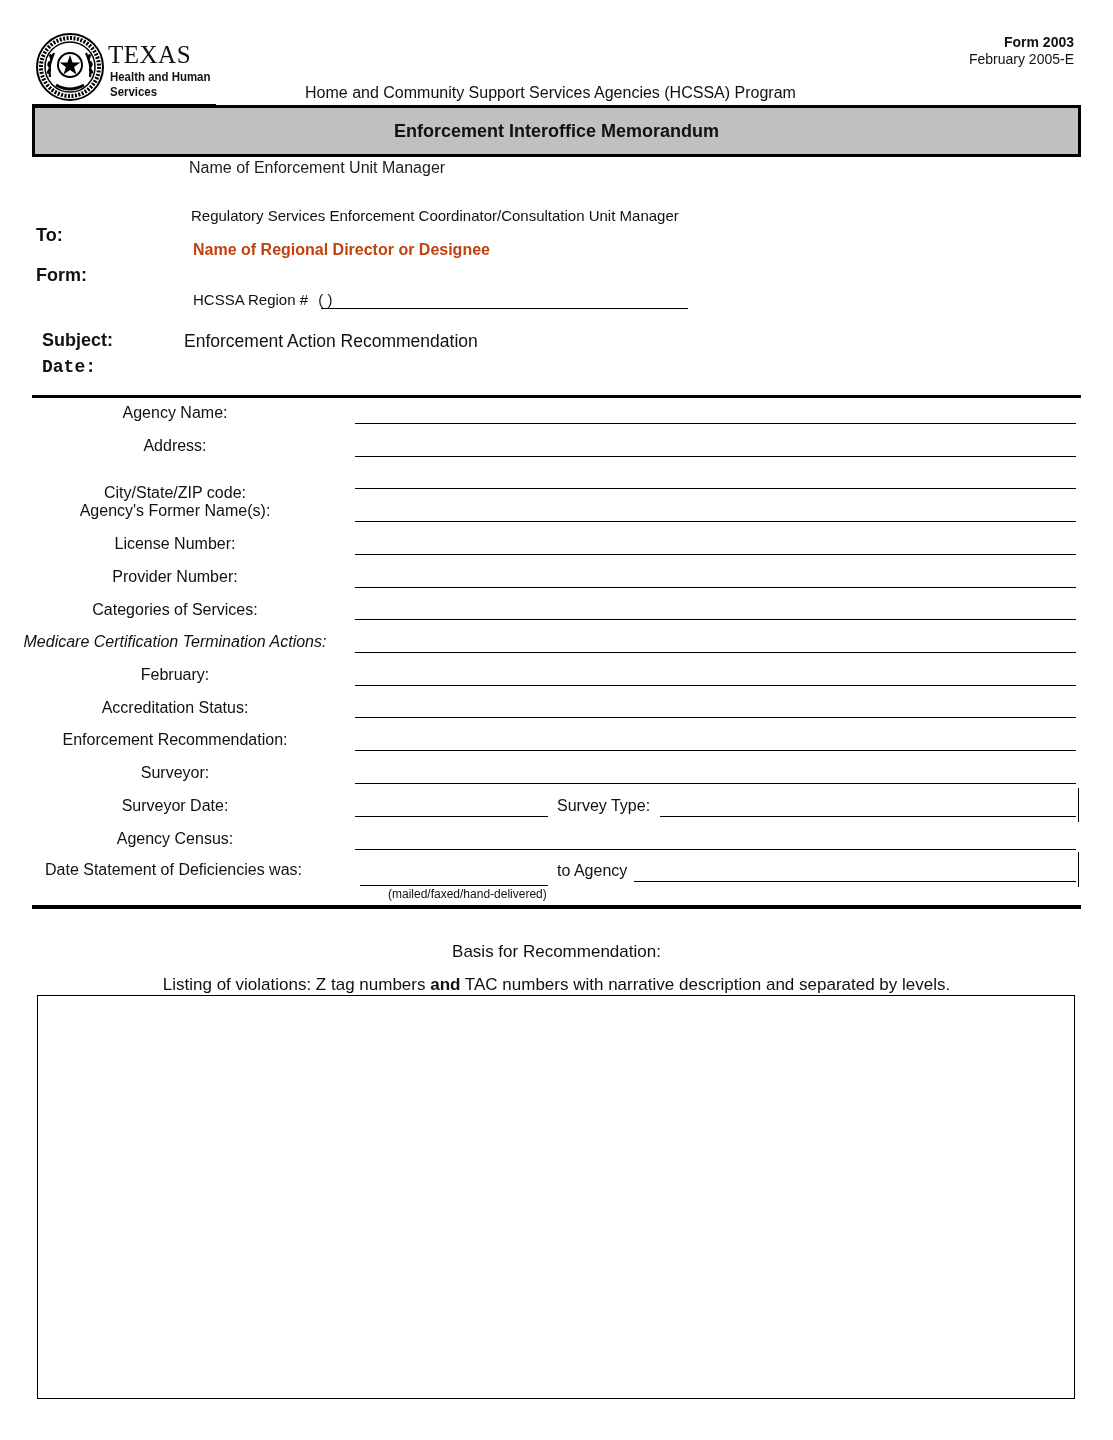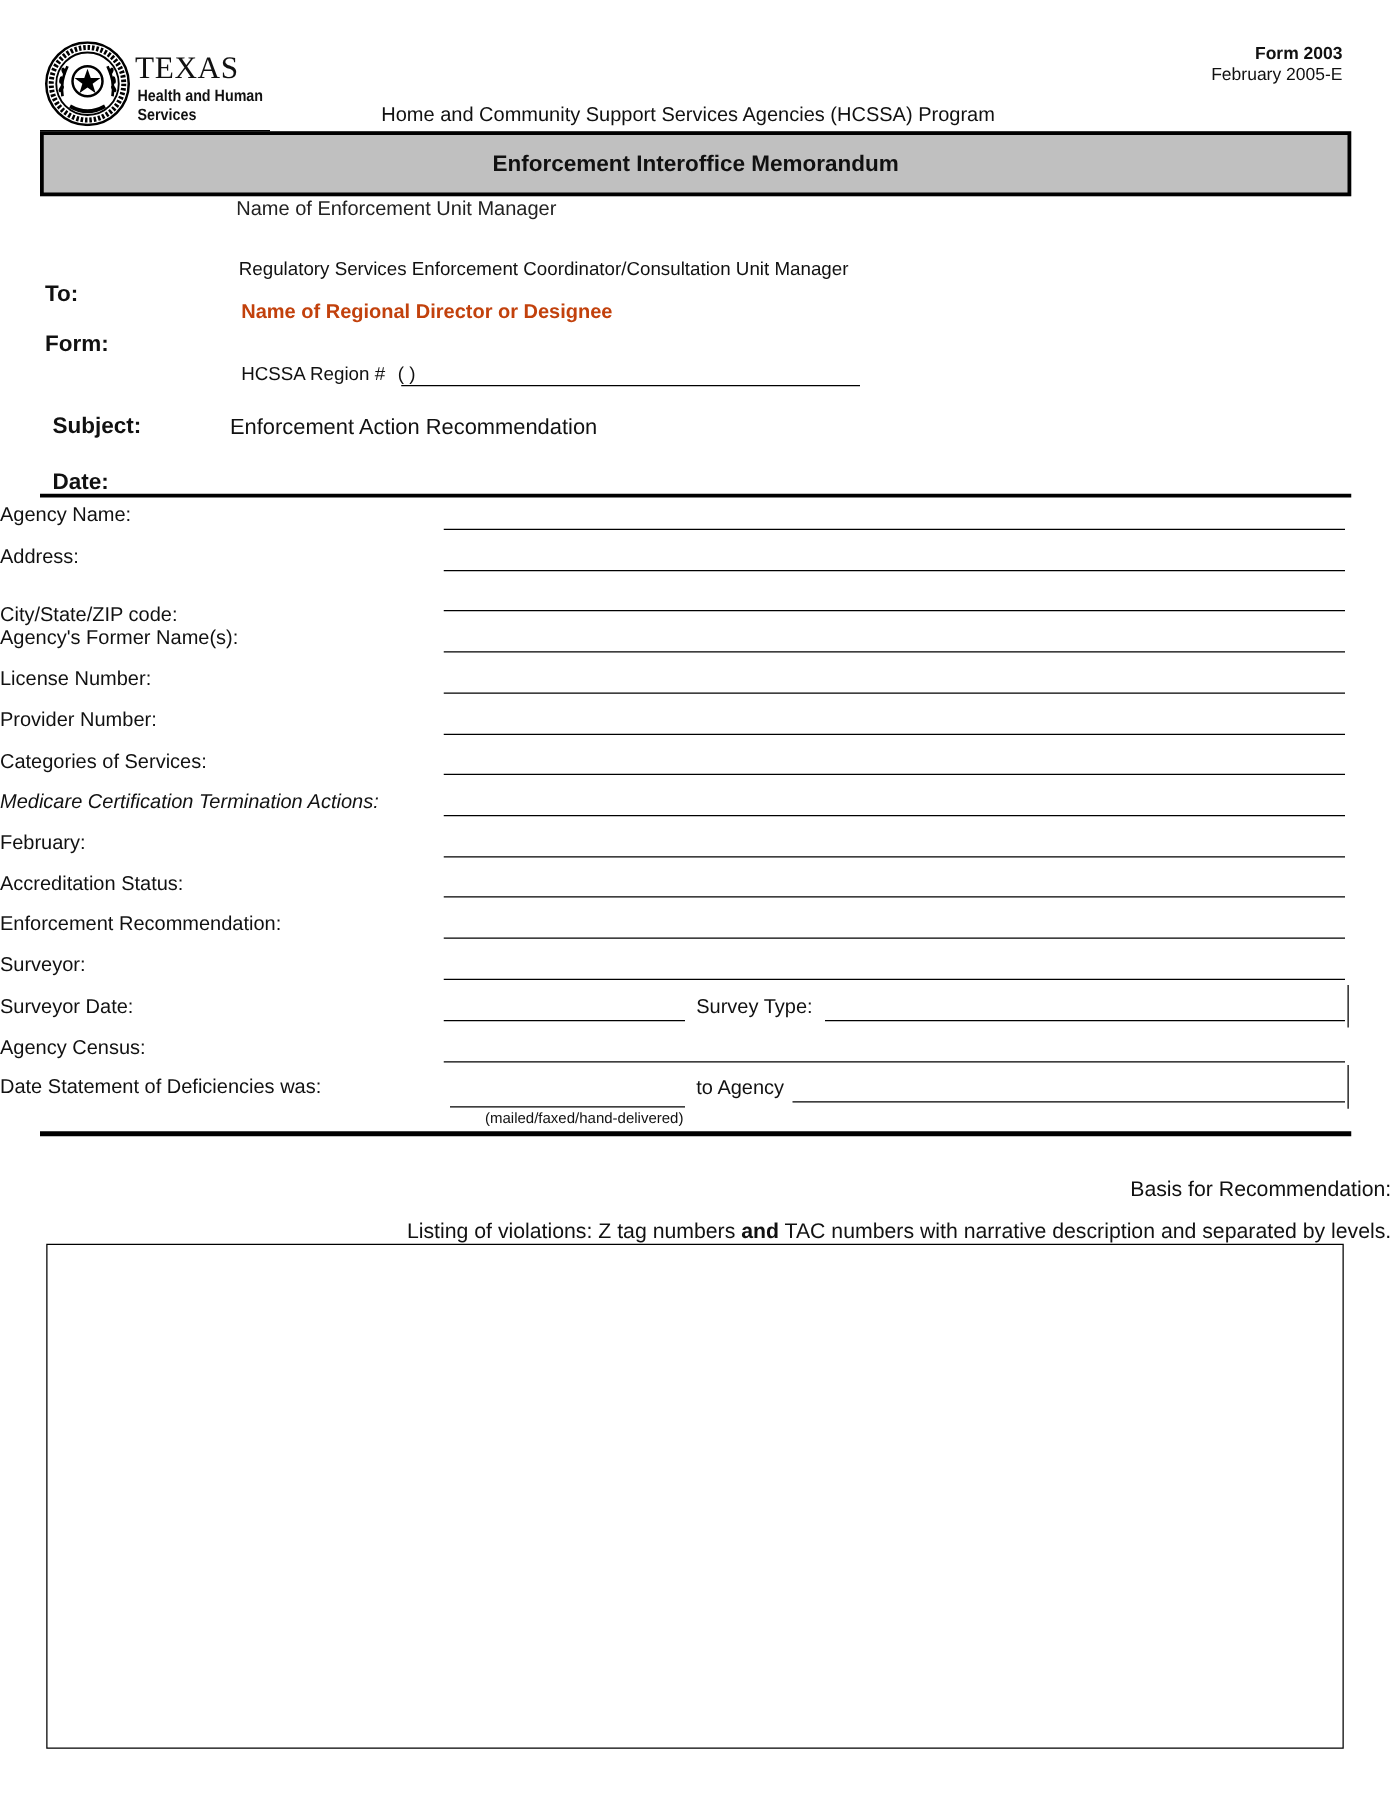--- a/index.html
+++ b/index.html
@@ -19,25 +19,25 @@
     left: 32px; top: 105px; width: 1043px; height: 46px;
     background: #c0c0c0; border: 3px solid #000;
     display: flex; align-items: center; justify-content: center;
     font-size: 18px; font-weight: bold;
   }
   .hdr-label { font-size: 18px; font-weight: bold; }
   .hdr-sub { font-size: 16px; color: #222; }
   .hdr-sub-sm { font-size: 15px; color: #111; }
   .thick-rule { left: 32px; width: 1049px; height: 3px; background: #000; }
   .thick-rule-b { left: 32px; width: 1049px; height: 4px; background: #000; }
-  .fld-label { font-size: 16px; text-align: left; width: 350px; left: 0; }
+  .fld-label { font-size: 16px; text-align: center; width: 350px; left: 0; }
   .fld-line { height: 0; border-bottom: 1.5px solid #000; }
   .vbar { width: 0; border-left: 1.5px solid #000; }
   .small-note { font-size: 12px; }
-  .center-text { left: 0; width: 1113px; text-align: right; font-size: 17px; }
+  .center-text { left: 0; width: 1113px; text-align: center; font-size: 17px; }
   .violations-box { left: 37px; top: 995px; width: 1036px; height: 402px; border: 1.5px solid #000; }
 </style>
 </head>
 <body>
 
 <div class="abs logo-seal">
   <svg width="68" height="68" viewBox="0 0 68 68">
     <circle cx="34" cy="34" r="33" fill="#fff" stroke="#000" stroke-width="2"></circle>
     <circle cx="34" cy="34" r="29" fill="none" stroke="#000" stroke-width="4" stroke-dasharray="2 1.5"></circle>
     <circle cx="34" cy="34" r="25" fill="#fff" stroke="#000" stroke-width="1.5"></circle>
@@ -82,21 +82,21 @@
 <div class="abs hdr-label" style="left:36px; top:265px;">Form:</div>
 <div class="abs hdr-sub-sm" style="left:193px; top:291px;">
   <span>HCSSA Region #</span>
   <span style="margin-left:6px;">(    )</span>
 </div>
 <div class="abs fld-line" style="left:321px; top:308px; width:367px;"></div>
 
 <div class="abs hdr-label" style="left:42px; top:330px;">Subject:</div>
 <div class="abs" style="left:184px; top:331px; font-size:17.5px;">Enforcement Action Recommendation</div>
 
-<div class="abs hdr-label" style="left:42px; top:375px;">Date:</div>
+<div class="abs hdr-label" style="left:42px; top:357px;font-family:Liberation Mono, monospace;">Date:</div>
 <div class="abs" style="left:184px; top:371px; font-size:17px;"></div>
 
 <div class="abs thick-rule" style="top:395px;"></div>
 
 <div class="abs fld-label" style="top:404px;">Agency Name:</div>
 <div class="abs fld-line" style="left:355px; top:423px; width:721px;"></div>
 
 <div class="abs fld-label" style="top:437px;">Address:</div>
 <div class="abs fld-line" style="left:355px; top:456px; width:721px;"></div>
 

